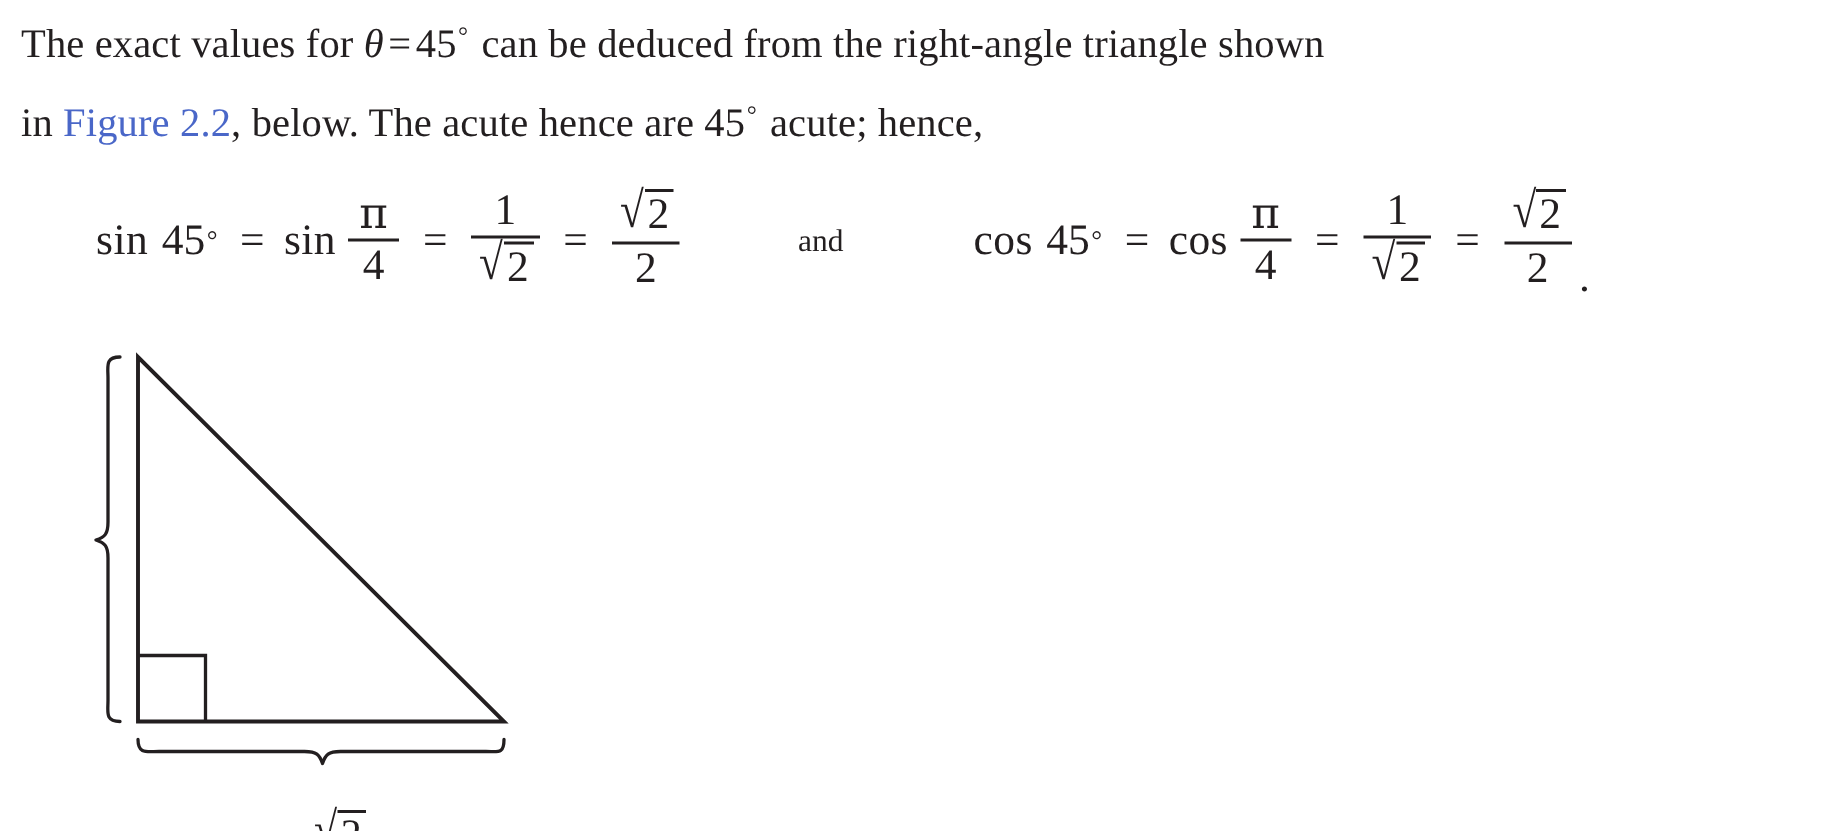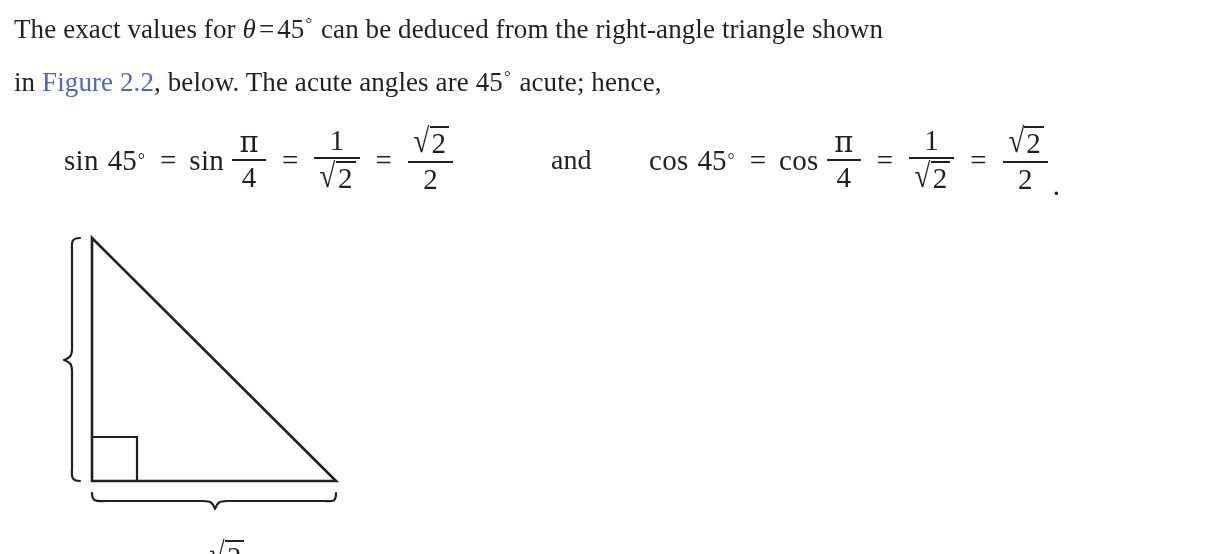--- a/index.html
+++ b/index.html
@@ -58,21 +58,21 @@
   .eq {
     position: absolute;
     display: flex;
     align-items: center;
     font-size: 29px;
     color: #231f20;
     height: 96px;
     margin-left: 28px;
   }
   .eq-left { left: 36px; }
-  .eq-and  { left: 523px; font-size: 28px; text-align: center; }
+  .eq-and  { left: 504px; font-size: 21px; text-align: center; }
   .eq-right{ left: 621px; }
 
   .opname {
     font-family: "Liberation Serif", "DejaVu Serif", serif;
     font-style: normal;
     letter-spacing: 0.3px;
   }
   .num45 { margin-left: 9px; }
 
   .rel {
@@ -158,21 +158,21 @@
     font-family: "Liberation Serif", "DejaVu Serif", serif;
   }
   .lbl-hyp    { left: 208px; top: 324px; }
   .lbl-hyp .rad .radsign { font-size: 33px; }
   .lbl-hyp .rad .radbody { font-size: 28px; }
 </style>
 </head>
 <body>
 
 <div class="prose">
-  <span>The exact values for </span><span class="mathvar">θ</span><span class="eqsign">=</span><span>45</span><span class="deg">°</span><span> can be deduced from the right-angle triangle shown</span><br><span>in </span><a href="#" class="figlink">Figure 2.2</a><span>, below. The acute angles are </span><span>45</span><span class="deg">°</span><span> acute; hence,</span>
+  <span>The exact values for </span><span class="mathvar">θ</span><span class="eqsign">=</span><span>45</span><span class="deg">°</span><span> can be deduced from the right-angle triangle shown</span><br><span>in </span><a href="#" class="figlink">Figure 2.2</a><span>, below. The acute hence are </span><span>45</span><span class="deg">°</span><span> acute; hence,</span>
 </div>
 
 <div class="eqrow">
 
   <div class="eq eq-left">
     <span class="opname">sin</span>
     <span class="num45">45</span>
       <span class="deg">°</span>
     <span class="rel">=</span>
     <span class="opname">sin</span>

